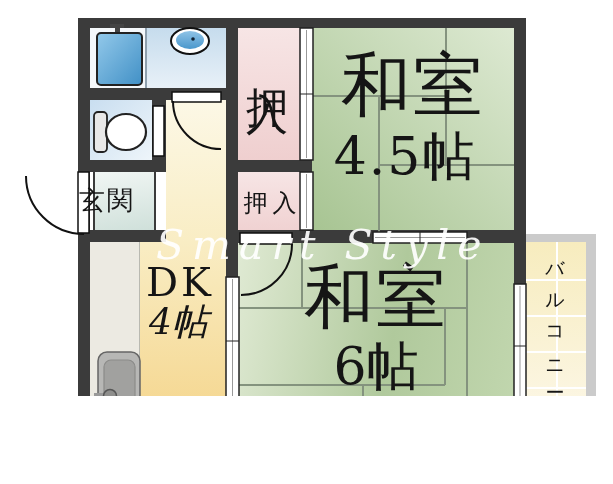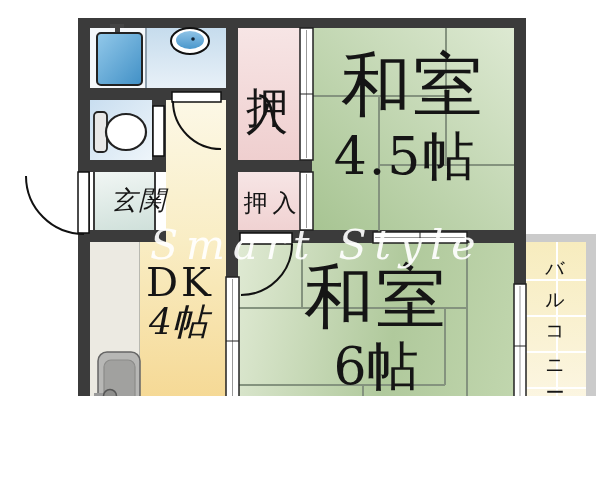--- a/index.html
+++ b/index.html
@@ -42,25 +42,25 @@
   .overlay{position:absolute;left:0;top:0;z-index:3;pointer-events:none;}
   
   .lbl{position:absolute;z-index:4;line-height:1;white-space:nowrap;}
   .center{text-align:center;}
   .lbl-w45-name{left:312px;top:50px;width:202px;font-size:70px;letter-spacing:2px;}
   .lbl-w45-size{left:295px;top:130px;width:220px;font-size:52px;letter-spacing:2px;}
   .lbl-w6-name{left:262px;top:262px;width:228px;font-size:70px;letter-spacing:2px;}
   .lbl-w6-size{left:262px;top:340px;width:228px;font-size:52px;}
   .lbl-dk-name{left:146px;top:262px;font-size:40px;letter-spacing:3px;}
   .lbl-dk-size{left:149px;top:304px;font-size:36px;font-style:italic;}
-  .lbl-genkan{left:108px;top:187px;width:62px;font-size:26px;letter-spacing:2px;font-style:italic;}
+  .lbl-genkan{left:76px;top:187px;width:62px;font-size:26px;letter-spacing:2px;}
   .lbl-osh1{left:246px;top:54px;font-size:42px;letter-spacing:4px;writing-mode:vertical-rl;}
   .lbl-osh2{left:228px;top:191px;width:84px;font-size:24px;letter-spacing:5px;text-indent:5px;}
   .lbl-balcony{left:546px;top:247px;font-size:19px;letter-spacing:12px;writing-mode:vertical-rl;}
-  .watermark{position:absolute;left:150px;top:221px;z-index:5;font-size:41px;font-style:italic;
+  .watermark{position:absolute;left:156px;top:221px;z-index:5;font-size:41px;font-style:italic;
              color:rgba(255,255,255,0.92);letter-spacing:8px;}
 </style>
 </head>
 <body>
 
 <div class="plan">
 
   <div class="room r-bath"></div>
   <div class="room r-wash"></div>
   <div class="room bathline abs"></div>

